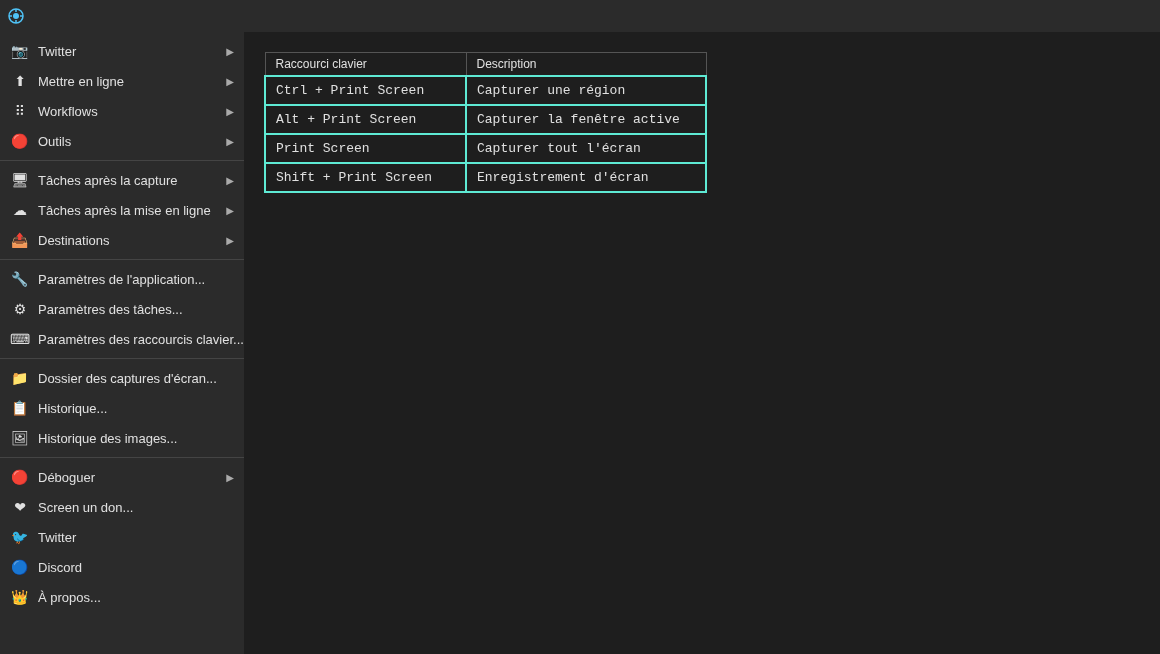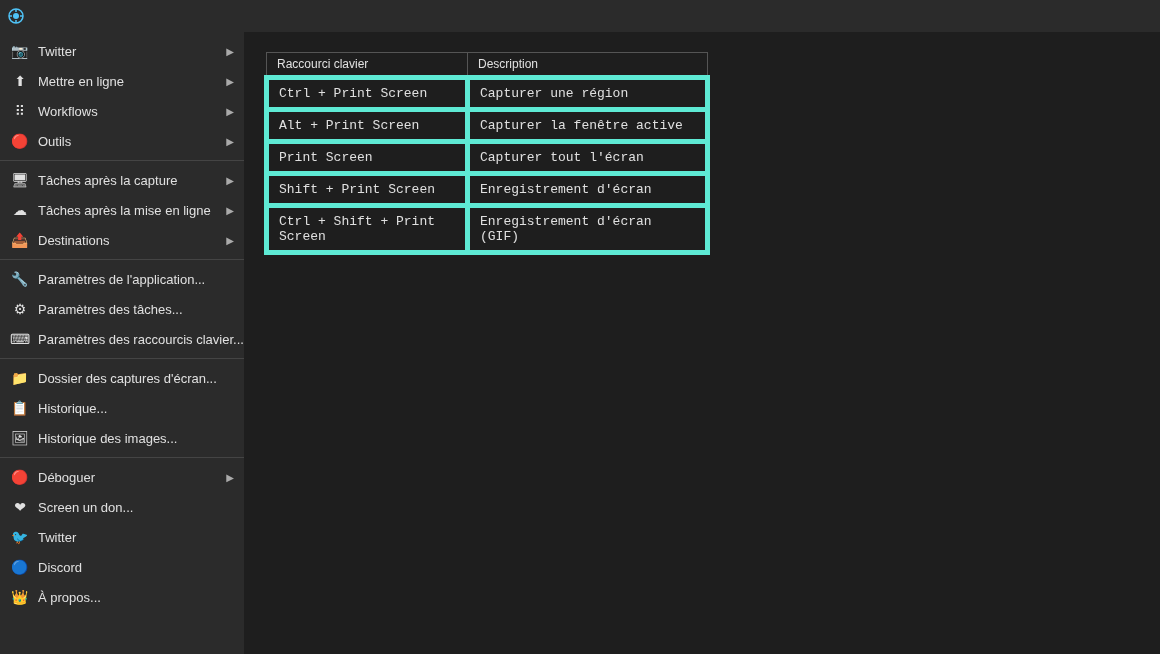--- a/index.html
+++ b/index.html
@@ -114,21 +114,21 @@
     .shortcuts-table thead tr th {
       border: 1px solid #555;
       padding: 4px 10px;
       font-weight: normal;
       text-align: left;
       color: #e0e0e0;
       font-size: 12px;
       font-family: 'Segoe UI', sans-serif;
     }
     .shortcuts-table tbody tr td {
-      border: 5px solid #5eead4;
+      border: 2px solid #5eead4;
       padding: 6px 10px;
       font-size: 13px;
       margin-left: 19px;
     }
   </style>
 </head>
 <body>
 
 <div class="titlebar">
   <div class="titlebar-left">
@@ -256,21 +256,17 @@
             <td>Capturer la fenêtre active</td>
           </tr>
           <tr>
             <td>Print Screen</td>
             <td>Capturer tout l'écran</td>
           </tr>
           <tr>
             <td>Shift + Print Screen</td>
             <td>Enregistrement d'écran</td>
           </tr>
-          <tr>
-            <td>Ctrl + Shift + Print Screen</td>
-            <td>Enregistrement d'écran (GIF)</td>
-          </tr>
         </tbody>
       </table>
   </div>
 
 </div>
 
 </body></html>

